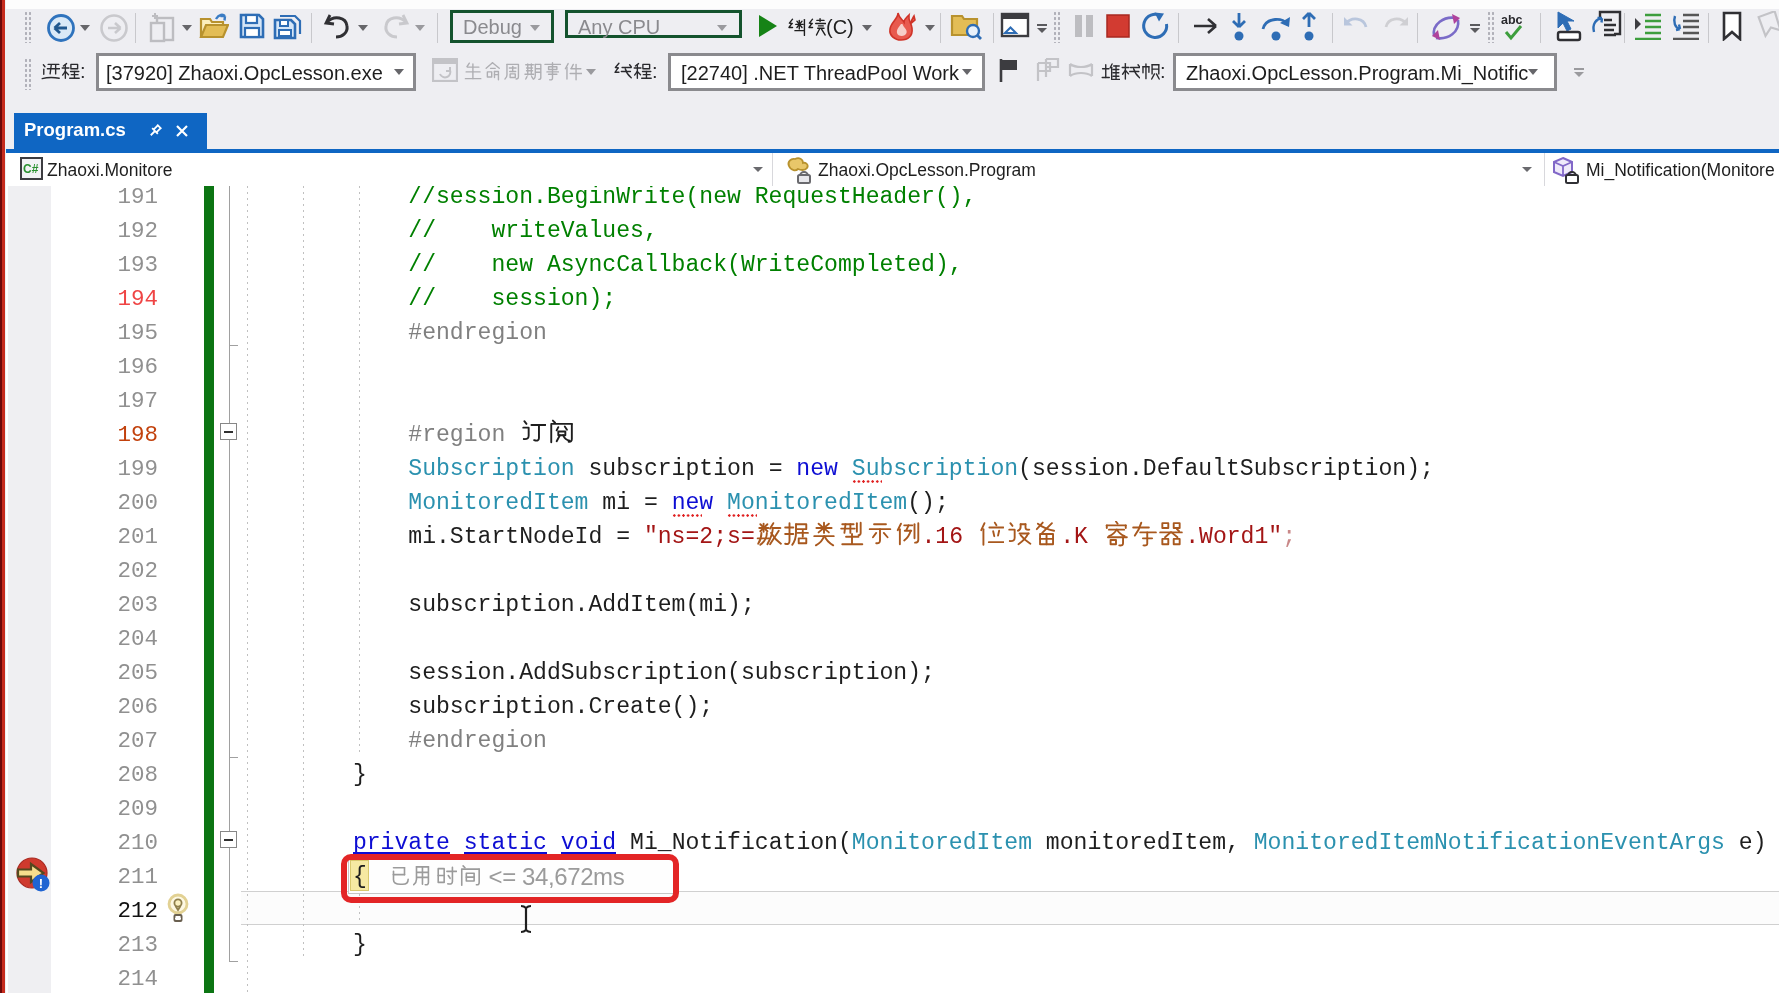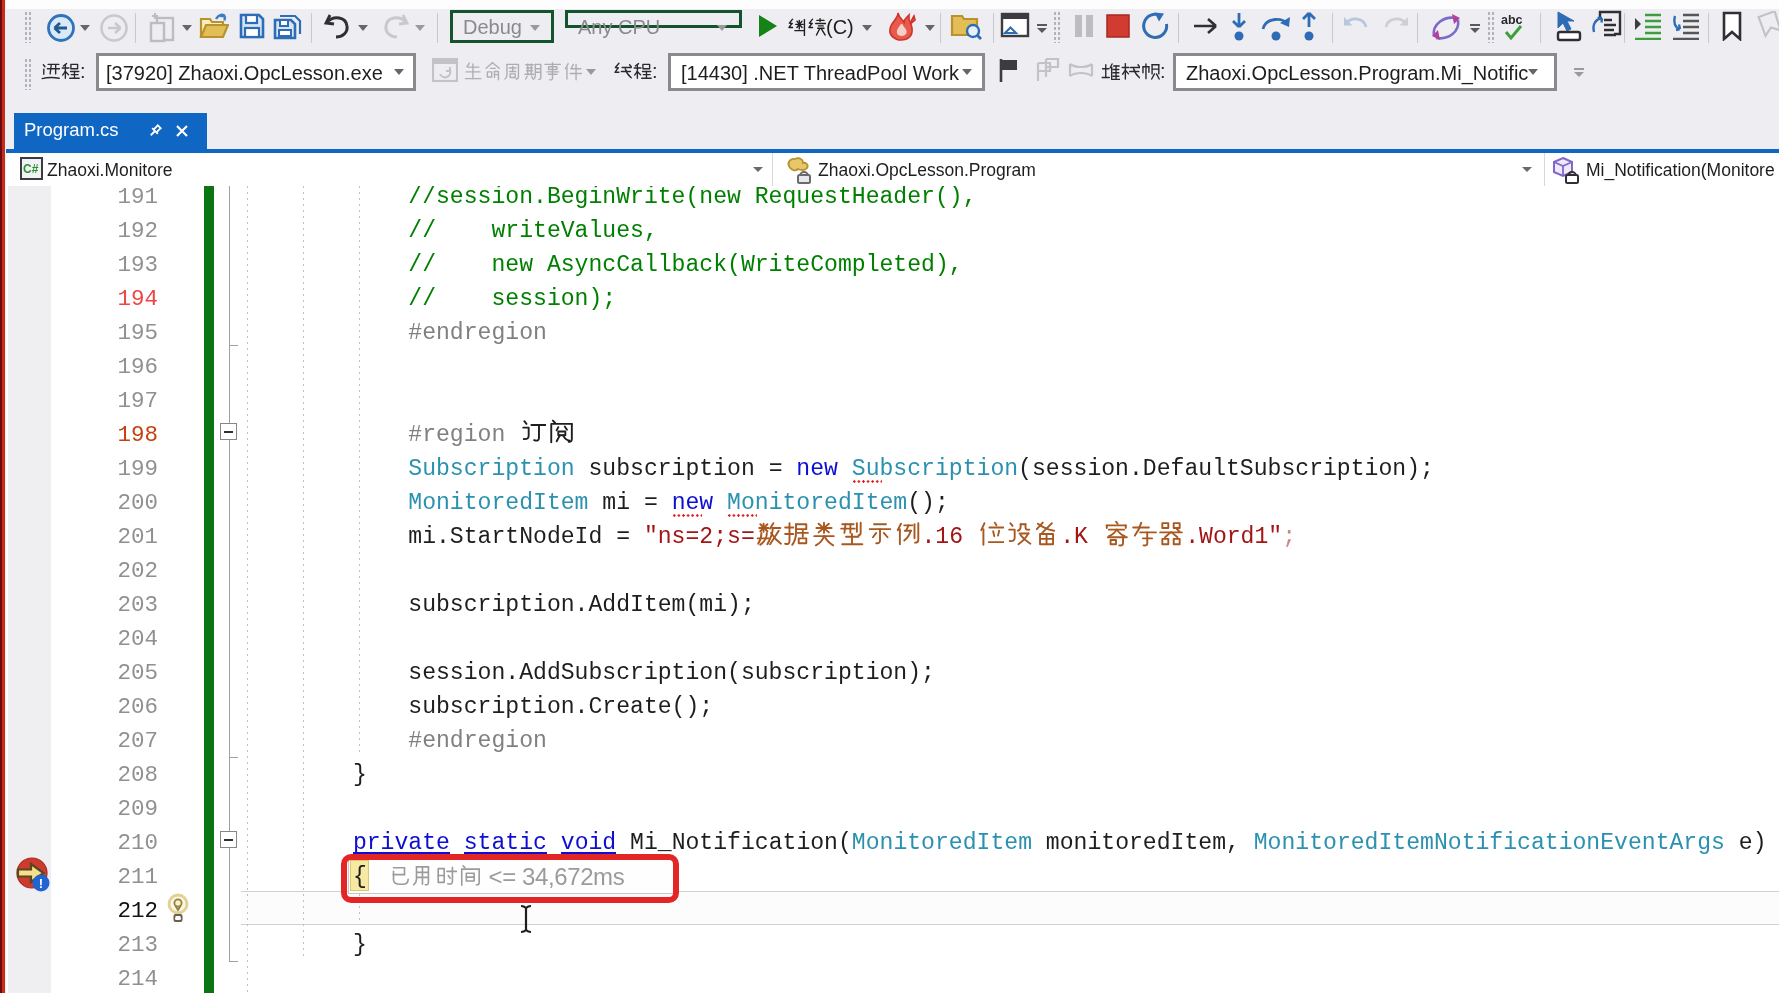--- a/index.html
+++ b/index.html
@@ -384,21 +384,21 @@
     </svg>
 <div class="caret" style="left:358px;top:25px"></div>
 <svg class="icon" style="left:381px;top:11px" width="30" height="30" viewBox="0 0 30 30">
 <path d="M22 4 L26 12 L18 13" fill="none" stroke="#c9c9cd" stroke-width="2.8"></path>
 <path d="M25 11 C18 4 6 6 5 15 C4 22 10 26 16 26" fill="none" stroke="#c9c9cd" stroke-width="3"></path>
     </svg>
 <div class="caret gray" style="left:415px;top:25px"></div>
 <div class="sep" style="left:437px"></div>
 <div class="combo" style="left:450px;top:10px;width:104px;height:33px;padding:3px 0 0 10px">Debug</div>
 <div class="caret gray" style="left:530px;top:25px"></div>
-<div class="combo" style="left:565px;top:10px;width:177px;height:18px;padding:3px 0 0 10px">Any CPU</div>
+<div class="combo" style="left:565px;top:10px;width:177px;height:28px;padding:3px 0 0 10px">Any CPU</div>
 <div class="caret gray" style="left:717px;top:25px"></div>
 <svg class="icon" style="left:757px;top:13px" width="22" height="26" viewBox="0 0 22 26">
 <path d="M2 2 L20 13 L2 24 Z" fill="#168316"></path>
     </svg>
 <div class="abs" style="left:786px;top:16px;font-size:20px;color:#1e1e1e"><svg class="cj tb" viewBox="0 0 96 96">
         <use href="#g-ji4"></use>
       </svg><svg class="cj tb" viewBox="0 0 96 96">
         <use href="#g-xu4"></use>
       </svg>(C)</div>
 <div class="caret" style="left:862px;top:25px"></div>
@@ -527,21 +527,21 @@
         <use href="#g-shi4"></use>
       </svg><svg class="cj tb" viewBox="0 0 96 96">
         <use href="#g-jian4"></use>
       </svg></div>
 <div class="caret gray" style="left:586px;top:69px"></div>
 <div class="tb2lbl" style="left:612px"><svg class="cj tb" viewBox="0 0 96 96">
         <use href="#g-xian"></use>
       </svg><svg class="cj tb" viewBox="0 0 96 96">
         <use href="#g-cheng"></use>
       </svg>:</div>
-<div class="combo" style="left:668px;top:53px;width:317px;height:38px;background:#fff;border-color:#8a8a8e;color:#1e1e1e;padding:6px 0 0 10px">[14430] .NET ThreadPool Work</div>
+<div class="combo" style="left:668px;top:53px;width:317px;height:38px;background:#fff;border-color:#8a8a8e;color:#1e1e1e;padding:6px 0 0 10px">[22740] .NET ThreadPool Work</div>
 <div class="caret" style="left:962px;top:69px"></div>
 <svg class="icon" style="left:997px;top:57px" width="26" height="26" viewBox="0 0 26 26">
 <path d="M4 2 V25" stroke="#3c3c40" stroke-width="2.6"></path>
 <path d="M4 3 H20 V13 H4 Z" fill="#3c3c40"></path>
     </svg>
 <svg class="icon" style="left:1034px;top:57px" width="28" height="26" viewBox="0 0 28 26">
 <path d="M4 6 V24 M4 6 h12 v8 h-12" fill="none" stroke="#c3c3c7" stroke-width="2.2"></path>
 <path d="M12 2 V20 M12 2 h12 v8 h-12" fill="none" stroke="#c3c3c7" stroke-width="2.2"></path>
     </svg>
 <svg class="icon" style="left:1068px;top:60px" width="26" height="20" viewBox="0 0 26 20">
@@ -555,21 +555,21 @@
         <use href="#g-zhen"></use>
       </svg>:</div>
 <div class="combo" style="left:1173px;top:53px;width:384px;height:38px;background:#fff;border-color:#8a8a8e;color:#1e1e1e;padding:6px 0 0 10px">Zhaoxi.OpcLesson.Program.Mi_Notific</div>
 <div class="caret" style="left:1528px;top:69px"></div>
 <svg class="icon" style="left:1572px;top:64px" width="14" height="14" viewBox="0 0 14 14">
 <path d="M2 8 l5 5 l5 -5 z" fill="#9a9a9e"></path>
       <rect x="2" y="4" width="10" height="2" fill="#9a9a9e"></rect>
     </svg>
 <div id="tabstrip"></div>
 <div id="tab">
-      <span style="position:absolute;left:10px;top:6px;font-size:18.5px;font-weight:normal">Program.cs</span>
+      <span style="position:absolute;left:10px;top:6px;font-size:18.5px;font-weight:bold">Program.cs</span>
 <svg style="position:absolute;left:132px;top:9px" width="18" height="18" viewBox="0 0 18 18">
 <path d="M6 3 h6 M7 3 v6 M11 3 v6 M5 9 h8 M9 9 v6" stroke="#fff" stroke-width="1.8" fill="none" transform="rotate(45 9 9)"></path>
       </svg>
 <svg style="position:absolute;left:160px;top:10px" width="16" height="16" viewBox="0 0 16 16">
 <path d="M3 3 L13 13 M13 3 L3 13" stroke="#fff" stroke-width="2.2"></path>
       </svg>
     </div>
 <div id="tabline"></div>
 <div id="navbar"></div>
 <svg class="icon" style="left:20px;top:157px" width="23" height="23" viewBox="0 0 23 23">

